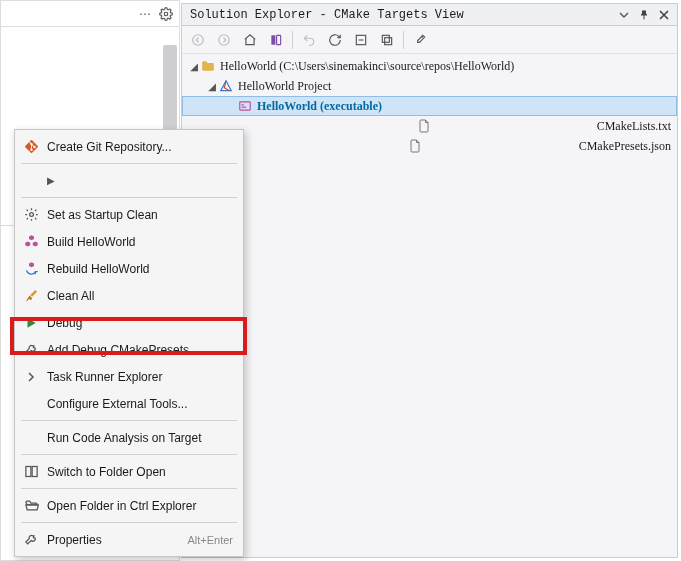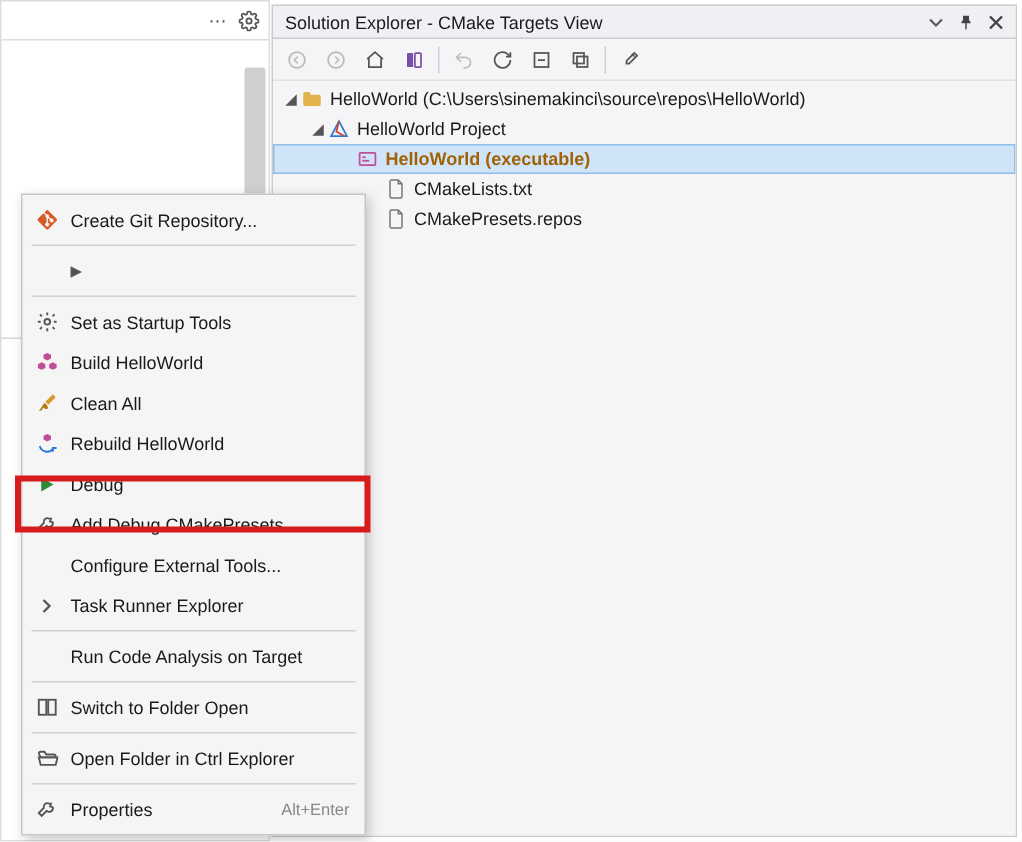--- a/index.html
+++ b/index.html
@@ -25,20 +25,21 @@
       flex-direction: column;
     }
     .panel-header {
       display: flex;
       align-items: center;
       height: 22px;
       background: #eef0f3;
       border-bottom: 1px solid #ccc;
       padding: 0 4px 0 8px;
       font-size: 12px;
+      font-family: Liberation Mono, monospace;
     }
     .panel-title { flex: 1; color: #1a1a1a; }
     .panel-controls { display: flex; gap: 2px; }
     .panel-controls span {
       width: 18px; height: 18px;
       display: inline-flex; align-items: center; justify-content: center;
       color: #444;
     }
     .toolbar {
       display: flex;
@@ -75,26 +76,26 @@
     .tree-row {
       display: flex;
       align-items: center;
       height: 20px;
       padding-right: 6px;
       white-space: nowrap;
     }
     .tree-row.selected { background: #cfe4f7; border: 1px solid #8fbde8; }
     .tree-row .twisty { width: 12px; text-align: center; color: #555; font-size: 10px; }
     .tree-row .icn { width: 16px; height: 16px; display: inline-flex; align-items: center; justify-content: center; margin-right: 4px; }
-    .tree-row .label { color: #1a1a1a; }
-    .tree-row.selected .label { font-weight: 600; color: #a16207; }
+    .tree-row .label { color: #1a1a1a; font-family: Liberation Serif, serif; }
+    .tree-row.selected .label { font-weight: 600; color: #0369a1; }
     .indent0 { padding-left: 6px; }
     .indent1 { padding-left: 24px; }
     .indent2 { padding-left: 42px; }
-    .indent3 { padding-left: 62px; }
+    .indent3 { padding-left: 62px; justify-content: space-between; }
 
     
     .left-gutter {
       position: absolute;
       left: 0; top: 0; width: 180px; height: 561px;
       background: #fff;
       border: 1px solid #ddd;
     }
     .left-top {
       position: absolute; left:0; top:0; right:0; height:26px;
@@ -298,21 +299,21 @@
       <span class="label">CMakeLists.txt</span>
     </div>
     <div class="tree-row indent3">
       <span class="twisty"></span>
       <span class="icn">
         <svg width="12" height="14" viewBox="0 0 24 28" fill="none" stroke="#777" stroke-width="2">
             <path d="M6 2h9l5 5v17a2 2 0 0 1-2 2H6a2 2 0 0 1-2-2V4a2 2 0 0 1 2-2z"></path>
             <path d="M15 2v5h5"></path>
           </svg>
       </span>
-      <span class="label">CMakePresets.repos</span>
+      <span class="label">CMakePresets.json</span>
     </div>
   </div>
 </div>
 
 <div class="context-menu">
   <div class="menu-item">
     <span class="menu-icon">
       <svg width="15" height="15" viewBox="0 0 24 24" fill="#d85a2b">
           <path d="M22 11l-9-9a1.4 1.4 0 0 0-2 0L9 4l2.3 2.3a2 2 0 0 1 2.5 2.5l2.2 2.2a2 2 0 1 1-1.1 1.1L12.7 10v5.2a2 2 0 1 1-1.5 0V9.9a2 2 0 0 1-1-2.6L8 5 2 11a1.4 1.4 0 0 0 0 2l9 9a1.4 1.4 0 0 0 2 0l9-9a1.4 1.4 0 0 0 0-2z"></path>
         </svg>
@@ -325,78 +326,78 @@
     <span class="menu-sub">▶</span>
   </div>
   <div class="menu-sep"></div>
   <div class="menu-item">
     <span class="menu-icon">
       <svg width="15" height="15" viewBox="0 0 24 24" fill="none" stroke="#555" stroke-width="2">
           <circle cx="12" cy="12" r="3"></circle>
           <path d="M12 2v3M12 19v3M4.2 4.2l2.1 2.1M17.7 17.7l2.1 2.1M2 12h3M19 12h3M4.2 19.8l2.1-2.1M17.7 6.3l2.1-2.1"></path>
         </svg>
     </span>
-    <span class="menu-label">Set as Startup Tools</span>
+    <span class="menu-label">Set as Startup Clean</span>
   </div>
   <div class="menu-item">
     <span class="menu-icon">
       <svg width="15" height="15" viewBox="0 0 24 24" fill="#c04f9a">
           <path d="M12 2l4 2v4l-4 2-4-2V4z"></path>
           <path d="M6 12l4 2v4l-4 2-4-2v-4z"></path>
           <path d="M18 12l4 2v4l-4 2-4-2v-4z"></path>
         </svg>
     </span>
     <span class="menu-label">Build HelloWorld</span>
   </div>
   <div class="menu-item">
     <span class="menu-icon">
-      <svg width="15" height="15" viewBox="0 0 24 24" fill="#d89a2b">
-          <path d="M18 3l3 3-8 8-3-3z"></path>
-          <path d="M9 12L3 21l3-1 2-3 2 2 3-1-1-3z" fill="#b57a17"></path>
-        </svg>
-    </span>
-    <span class="menu-label">Clean All</span>
-  </div>
-  <div class="menu-item">
-    <span class="menu-icon">
       <svg width="15" height="15" viewBox="0 0 24 24" fill="#c04f9a">
           <path d="M12 2l4 2v4l-4 2-4-2V4z"></path>
           <path d="M4 15a8 8 0 0 0 14 3" fill="none" stroke="#2b7bd6" stroke-width="2"></path>
           <path d="M18 21v-4h4" fill="none" stroke="#2b7bd6" stroke-width="2"></path>
         </svg>
     </span>
     <span class="menu-label">Rebuild HelloWorld</span>
   </div>
   <div class="menu-item">
     <span class="menu-icon">
+      <svg width="15" height="15" viewBox="0 0 24 24" fill="#d89a2b">
+          <path d="M18 3l3 3-8 8-3-3z"></path>
+          <path d="M9 12L3 21l3-1 2-3 2 2 3-1-1-3z" fill="#b57a17"></path>
+        </svg>
+    </span>
+    <span class="menu-label">Clean All</span>
+  </div>
+  <div class="menu-item">
+    <span class="menu-icon">
       <svg width="14" height="14" viewBox="0 0 24 24" fill="#2e8b3d">
           <path d="M6 4l14 8-14 8z"></path>
         </svg>
     </span>
     <span class="menu-label">Debug</span>
   </div>
   <div class="menu-item">
     <span class="menu-icon">
       <svg width="15" height="15" viewBox="0 0 24 24" fill="none" stroke="#555" stroke-width="2">
           <path d="M14 6a4 4 0 0 0-5.7 4.6L3 16l3 3 5.4-5.3A4 4 0 0 0 18 10l-3-1 1-3z"></path>
         </svg>
     </span>
     <span class="menu-label">Add Debug CMakePresets</span>
   </div>
   <div class="menu-item">
+    <span class="menu-icon">
+      <svg width="12" height="12" viewBox="0 0 24 24" fill="none" stroke="#555" stroke-width="3">
+          <path d="M8 4l8 8-8 8"></path>
+        </svg>
+    </span>
+    <span class="menu-label">Task Runner Explorer</span>
+  </div>
+  <div class="menu-item">
     <span class="menu-icon"></span>
     <span class="menu-label">Configure External Tools...</span>
-  </div>
-  <div class="menu-item">
-    <span class="menu-icon">
-      <svg width="12" height="12" viewBox="0 0 24 24" fill="none" stroke="#555" stroke-width="3">
-          <path d="M8 4l8 8-8 8"></path>
-        </svg>
-    </span>
-    <span class="menu-label">Task Runner Explorer</span>
   </div>
   <div class="menu-sep"></div>
   <div class="menu-item">
     <span class="menu-icon"></span>
     <span class="menu-label">Run Code Analysis on Target</span>
   </div>
   <div class="menu-sep"></div>
   <div class="menu-item">
     <span class="menu-icon">
       <svg width="15" height="15" viewBox="0 0 24 24" fill="none" stroke="#555" stroke-width="2">

